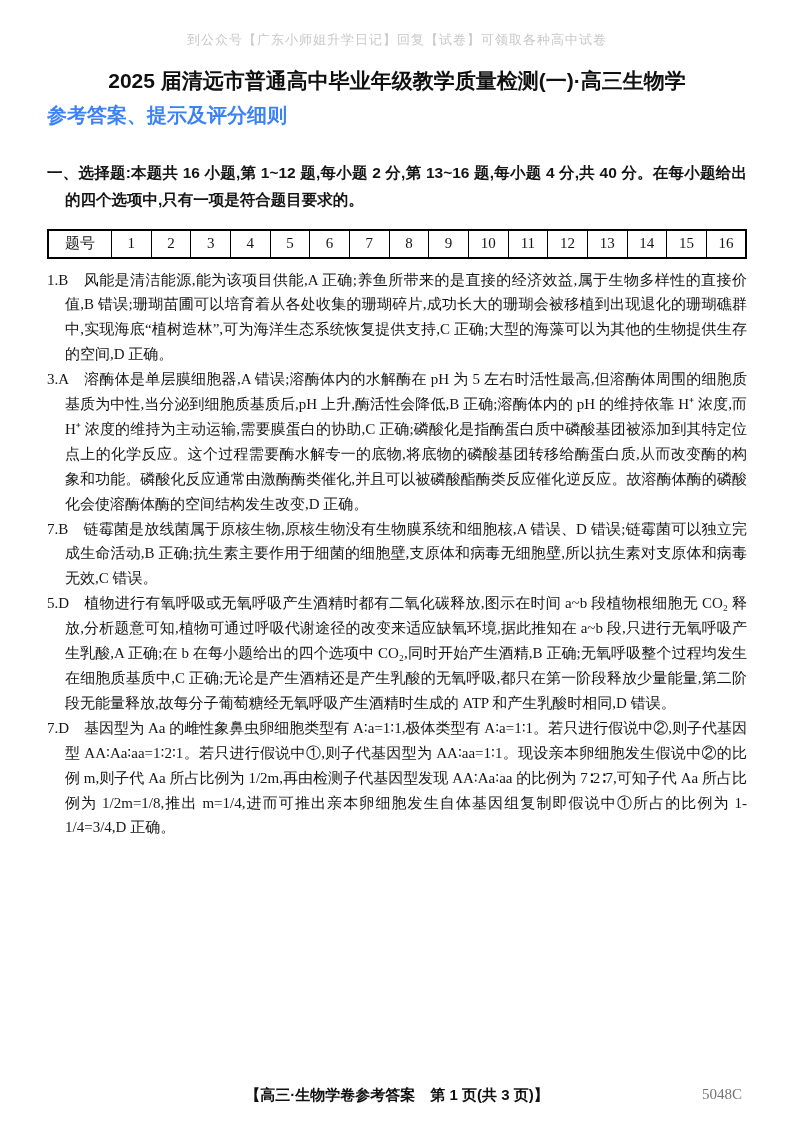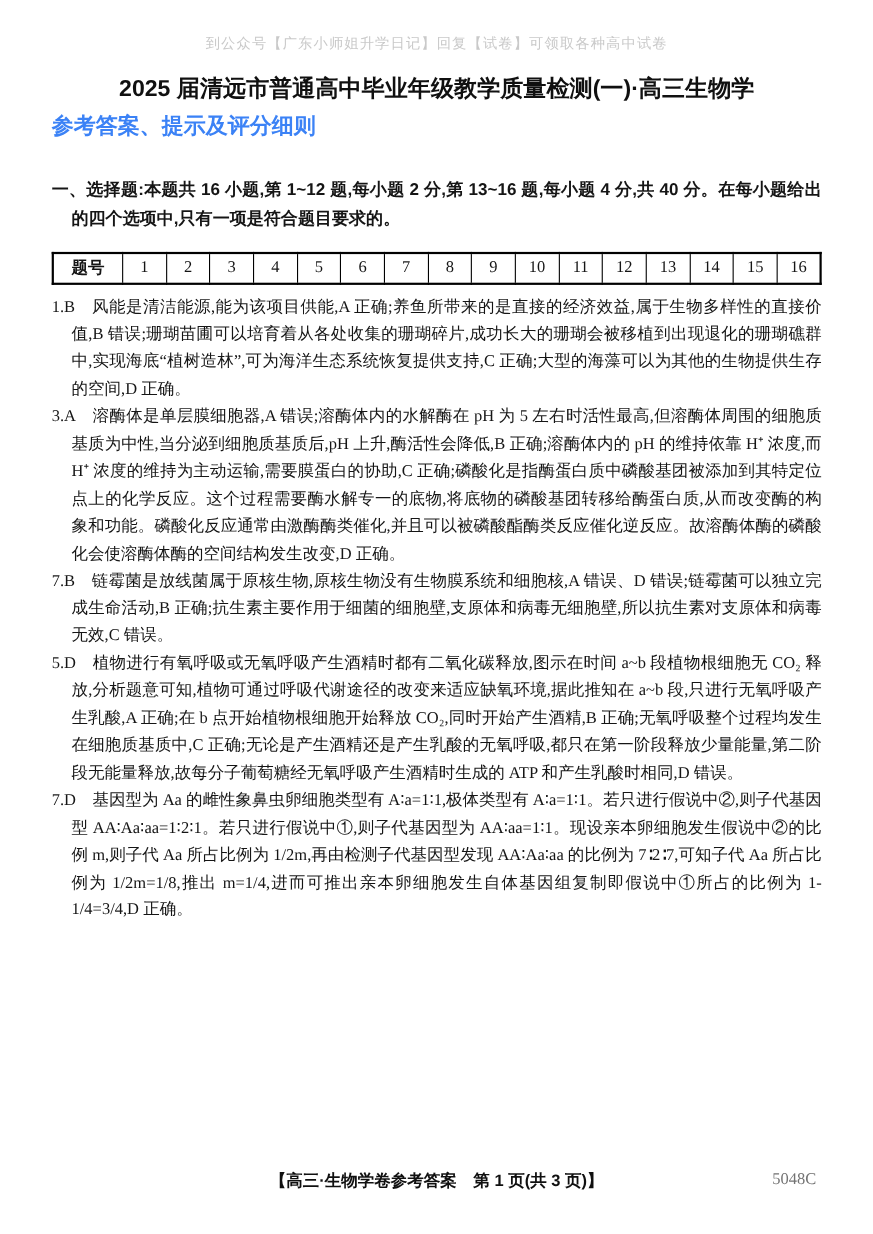--- a/index.html
+++ b/index.html
@@ -59,38 +59,38 @@
     table-layout: fixed;
   }
   table.answers td {
     border: 1.5px solid #000;
     text-align: center;
     vertical-align: middle;
     height: 26px;
     font-size: 15px;
     padding: 0;
   }
-  table.answers td.rowlabel { width: 62px; font-size: 15px; font-weight: bold; }
+  table.answers td.rowlabel { width: 62px; font-size: 15px; }
   table.answers tr.ans-row td { font-size: 16px; }
 
   .explanations { margin-top: 9px; }
   .item {
     margin: 0;
     font-size: 15px;
     line-height: 24.9px;
     padding-left: 18px;
     text-indent: -18px;
     text-align: justify;
   }
   .item .label { margin-right: 15px; }
 
   .footer {
     position: absolute;
     left: 0; right: 0;
-    bottom: 36px;
+    bottom: 14px;
     height: 22px;
   }
   .footer .caption {
     text-align: center;
     font-family: "Liberation Sans", sans-serif;
     font-weight: bold;
     font-size: 15px;
     color: #101010;
   }
   .footer .code {
@@ -136,21 +136,21 @@
           <td>15</td>
           <td>16</td>
         </tr>
     </tbody>
   </table>
 
   <div class="explanations" id="explanations">
       <p class="item"><span class="label">1.B</span><span>风能是清洁能源,能为该项目供能,A 正确;养鱼所带来的是直接的经济效益,属于生物多样性的直接价值,B 错误;珊瑚苗圃可以培育着从各处收集的珊瑚碎片,成功长大的珊瑚会被移植到出现退化的珊瑚礁群中,实现海底“植树造林”,可为海洋生态系统恢复提供支持,C 正确;大型的海藻可以为其他的生物提供生存的空间,D 正确。</span></p>
       <p class="item"><span class="label">3.A</span><span>溶酶体是单层膜细胞器,A 错误;溶酶体内的水解酶在 pH 为 5 左右时活性最高,但溶酶体周围的细胞质基质为中性,当分泌到细胞质基质后,pH 上升,酶活性会降低,B 正确;溶酶体内的 pH 的维持依靠 H⁺ 浓度,而 H⁺ 浓度的维持为主动运输,需要膜蛋白的协助,C 正确;磷酸化是指酶蛋白质中磷酸基团被添加到其特定位点上的化学反应。这个过程需要酶水解专一的底物,将底物的磷酸基团转移给酶蛋白质,从而改变酶的构象和功能。磷酸化反应通常由激酶酶类催化,并且可以被磷酸酯酶类反应催化逆反应。故溶酶体酶的磷酸化会使溶酶体酶的空间结构发生改变,D 正确。</span></p>
       <p class="item"><span class="label">7.B</span><span>链霉菌是放线菌属于原核生物,原核生物没有生物膜系统和细胞核,A 错误、D 错误;链霉菌可以独立完成生命活动,B 正确;抗生素主要作用于细菌的细胞壁,支原体和病毒无细胞壁,所以抗生素对支原体和病毒无效,C 错误。</span></p>
-      <p class="item"><span class="label">5.D</span><span>植物进行有氧呼吸或无氧呼吸产生酒精时都有二氧化碳释放,图示在时间 a~b 段植物根细胞无 CO₂ 释放,分析题意可知,植物可通过呼吸代谢途径的改变来适应缺氧环境,据此推知在 a~b 段,只进行无氧呼吸产生乳酸,A 正确;在 b 点开始植物根细胞开始释放 CO₂,同时开始产生酒精,B 正确;无氧呼吸整个过程均发生在细胞质基质中,C 正确;无论是产生酒精还是产生乳酸的无氧呼吸,都只在第一阶段释放少量能量,第二阶段无能量释放,故每分子葡萄糖经无氧呼吸产生酒精时生成的 ATP 和产生乳酸时相同,D 错误。</span></p>
+      <p class="item"><span class="label">5.D</span><span>植物进行有氧呼吸或无氧呼吸产生酒精时都有二氧化碳释放,图示在时间 a~b 段植物根细胞无 CO₂ 释放,分析题意可知,植物可通过呼吸代谢途径的改变来适应缺氧环境,据此推知在 a~b 段,只进行无氧呼吸产生乳酸,A 正确;在 b 在每小题给出的四个选项中 CO₂,同时开始产生酒精,B 正确;无氧呼吸整个过程均发生在细胞质基质中,C 正确;无论是产生酒精还是产生乳酸的无氧呼吸,都只在第一阶段释放少量能量,第二阶段无能量释放,故每分子葡萄糖经无氧呼吸产生酒精时生成的 ATP 和产生乳酸时相同,D 错误。</span></p>
       <p class="item"><span class="label">7.D</span><span>基因型为 Aa 的雌性象鼻虫卵细胞类型有 A∶a=1∶1,极体类型有 A∶a=1∶1。若只进行假说中②,则子代基因型 AA∶Aa∶aa=1∶2∶1。若只进行假说中①,则子代基因型为 AA∶aa=1∶1。现设亲本卵细胞发生假说中②的比例 m,则子代 Aa 所占比例为 1/2m,再由检测子代基因型发现 AA∶Aa∶aa 的比例为 7∶2∶7,可知子代 Aa 所占比例为 1/2m=1/8,推出 m=1/4,进而可推出亲本卵细胞发生自体基因组复制即假说中①所占的比例为 1-1/4=3/4,D 正确。</span></p>
     </div>
 
   <div class="footer">
     <div class="caption">【高三·生物学卷参考答案　第 1 页(共 3 页)】</div>
     <div class="code">5048C</div>
   </div>
 
 </div>
 

